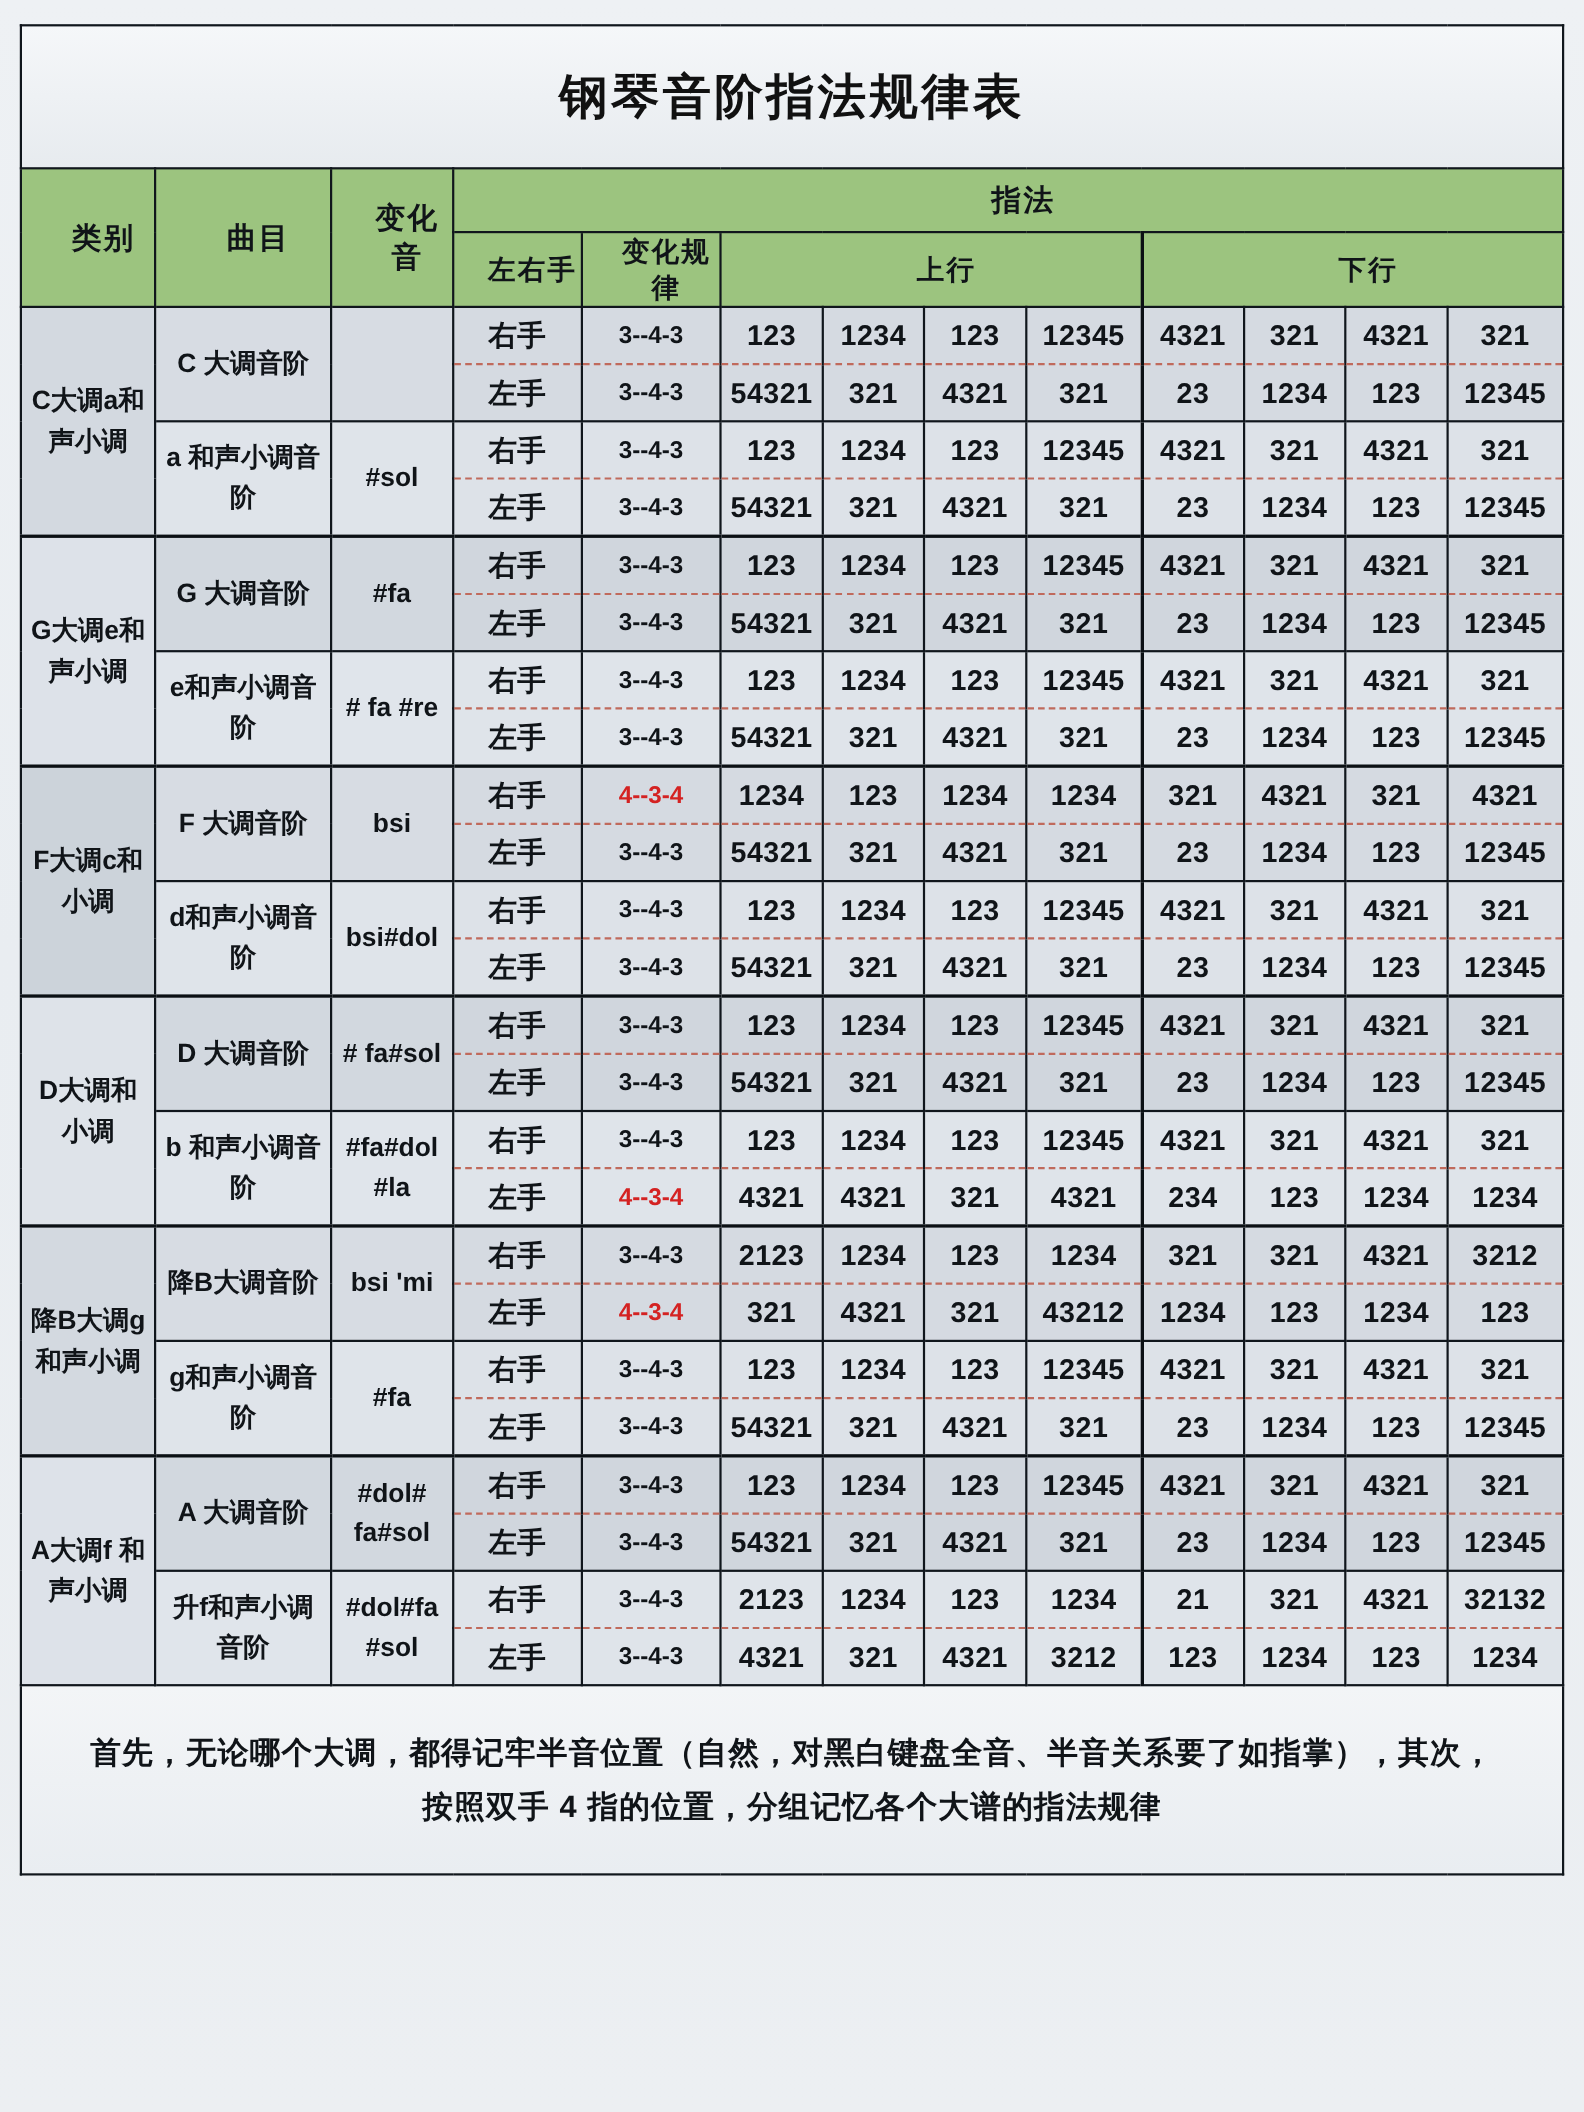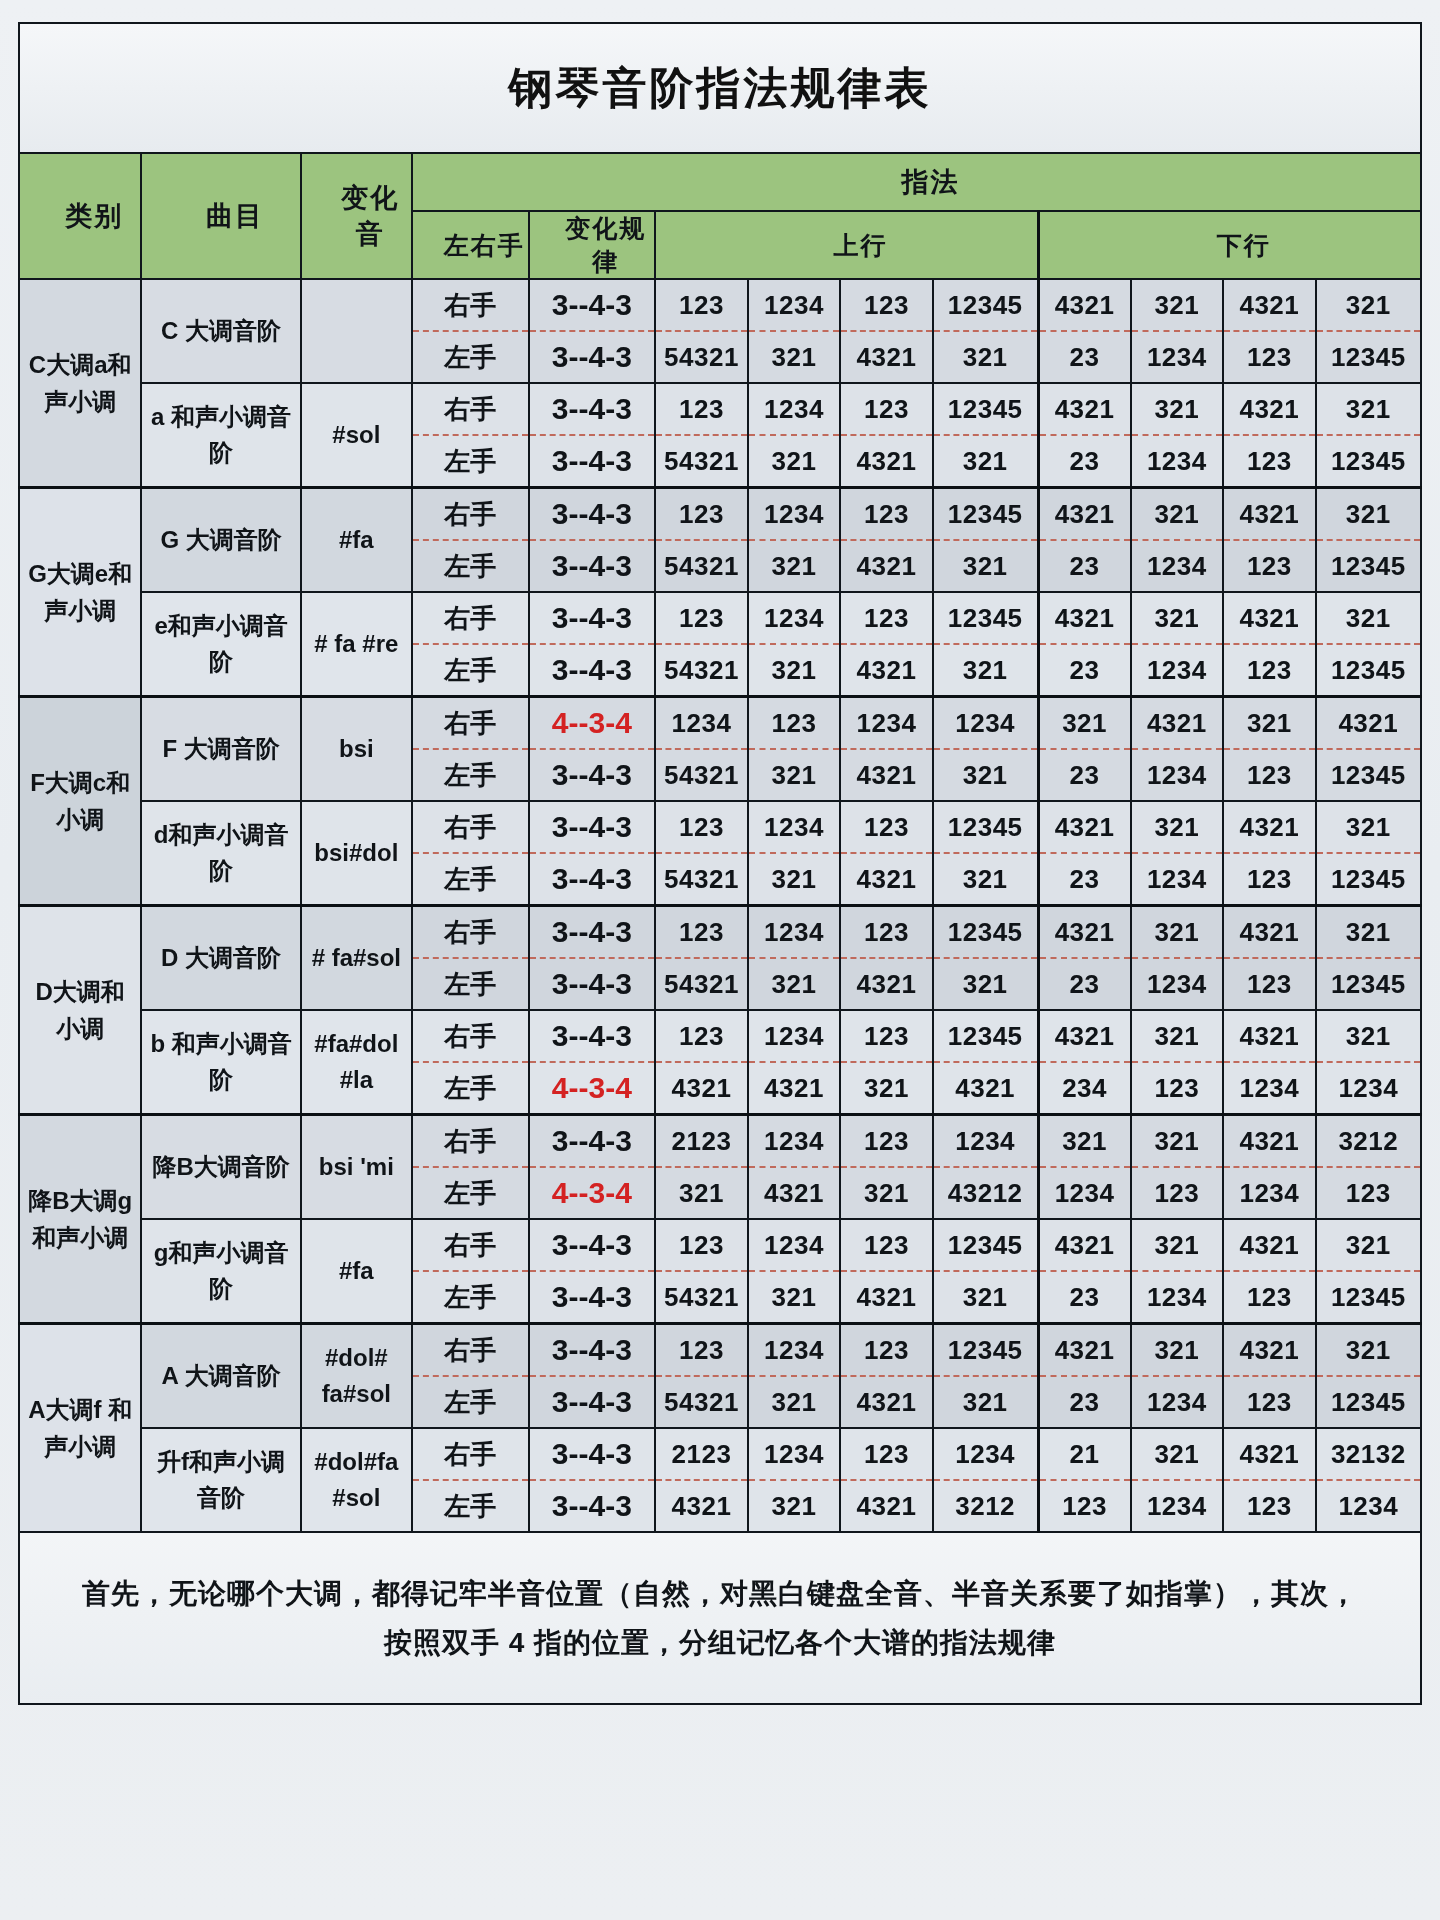--- a/index.html
+++ b/index.html
@@ -67,21 +67,21 @@
   .alt{
     font-size:24px;
     background:#dce1e7;
     line-height:1.5;
   }
   .hand{
     font-size:26px;
     background:#dbe0e6;
     height:50px;
   }
-  .rule{font-size:30px;background:#dbe0e6;}
+  .rule{font-size:22px;background:#dbe0e6;}
   .num{font-size:26px;background:#dbe0e6;letter-spacing:0.5px;}
   .red{color:#d42222;}
   
   tr.upper > td.dashed-b{border-bottom:2px dashed #c06a5c;}
   tr.lower > td.dashed-t{border-top:2px dashed #c06a5c;}
   
   .sect-top > td{border-top:3px solid #0b1014;}
   .pair-top > td{border-top:2px solid #10161c;}
   .sep-left{border-left:3px solid #0b1014 !important;}
   

